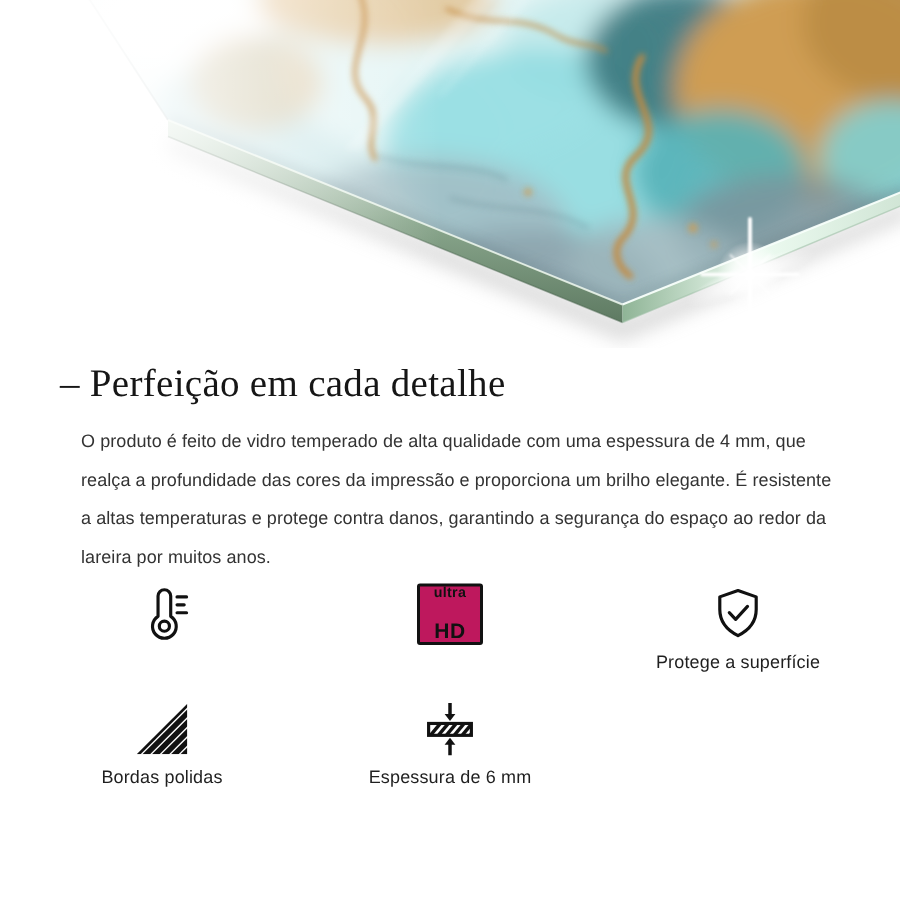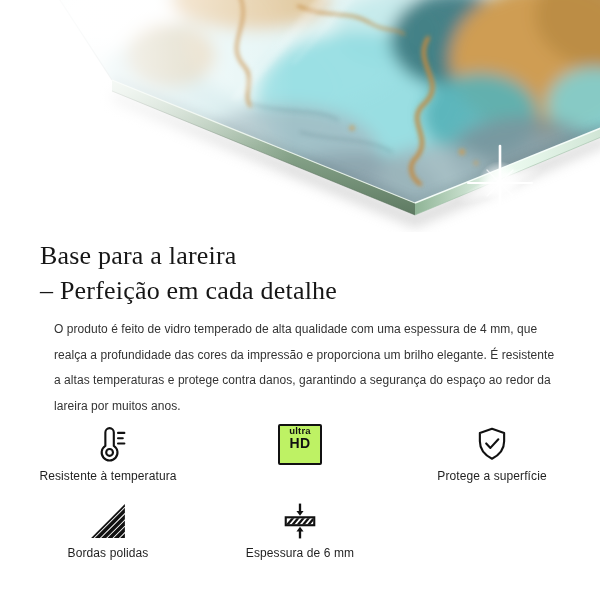--- a/index.html
+++ b/index.html
@@ -23,22 +23,22 @@
   }
   .features{
     margin-top:5px;padding:0 12px;
     display:grid;grid-template-columns:1fr 1fr 1fr;row-gap:18px;
   }
   .feature{display:flex;flex-direction:column;align-items:center;}
   .icn{height:40px;display:flex;align-items:center;justify-content:center;}
   .feature-label{margin-top:5px;font-size:12px;color:#1f1f1f;text-align:center;letter-spacing:0.1px;}
   .uhd-box{
     width:40px;height:37px;border:2.5px solid #111;border-radius:2px;
-    display:flex;flex-direction:column;align-items:center;justify-content:flex-start;
-    color:#111;background:#bef264;
+    display:flex;flex-direction:column;align-items:center;justify-content:space-between;
+    color:#111;background:#be185d;
   }
   .uhd-top{font-size:9.5px;font-weight:700;line-height:10px;letter-spacing:0.2px;}
   .uhd-bottom{font-size:14px;font-weight:700;line-height:15px;letter-spacing:0.3px;}
   .ic{stroke:#111;fill:none;stroke-width:2;}
 </style>
 </head>
 <body>
 
 <div class="hero">
   <svg viewBox="0 0 600 232" width="600" height="232" xmlns="http://www.w3.org/2000/svg">
@@ -150,41 +150,39 @@
       </g>
       <circle cx="500" cy="183" r="3.5" fill="#ffffff"></circle>
     </g>
 
     <rect x="-6" y="-6" width="300" height="244" fill="url(#fadeL)"></rect>
   </svg>
 </div>
 
 <div class="content">
   <h1 class="title">
-    <span>Base para a lareira</span>
     <span>– Perfeição em cada detalhe</span>
   </h1>
   <p class="desc">O produto é feito de vidro temperado de alta qualidade com uma espessura de 4 mm, que realça a profundidade das cores da impressão e proporciona um brilho elegante. É resistente a altas temperaturas e protege contra danos, garantindo a segurança do espaço ao redor da lareira por muitos anos.</p>
 </div>
 
 <div class="features">
 
   <div class="feature">
     <div class="icn">
       <svg width="38" height="38" viewBox="0 0 36 36">
         <path class="ic" d="M15.5,7 a4,4 0 0 1 8,0 v12.8 a7.5,7.5 0 1 1 -8,0 Z" stroke-linejoin="round"></path>
         <circle class="ic" cx="19.5" cy="26" r="3.2"></circle>
         <g class="ic" stroke-linecap="round">
           <path d="M27.5,7.5 h6"></path>
             <path d="M27.5,12.5 h4.5"></path>
             <path d="M27.5,17.5 h6"></path>
         </g>
       </svg>
     </div>
-    <div class="feature-label">Resistente à temperatura</div>
   </div>
 
   <div class="feature">
     <div class="icn">
       <div class="uhd-box">
         <span class="uhd-top">ultra</span>
         <span class="uhd-bottom">HD</span>
       </div>
     </div>
   </div>

